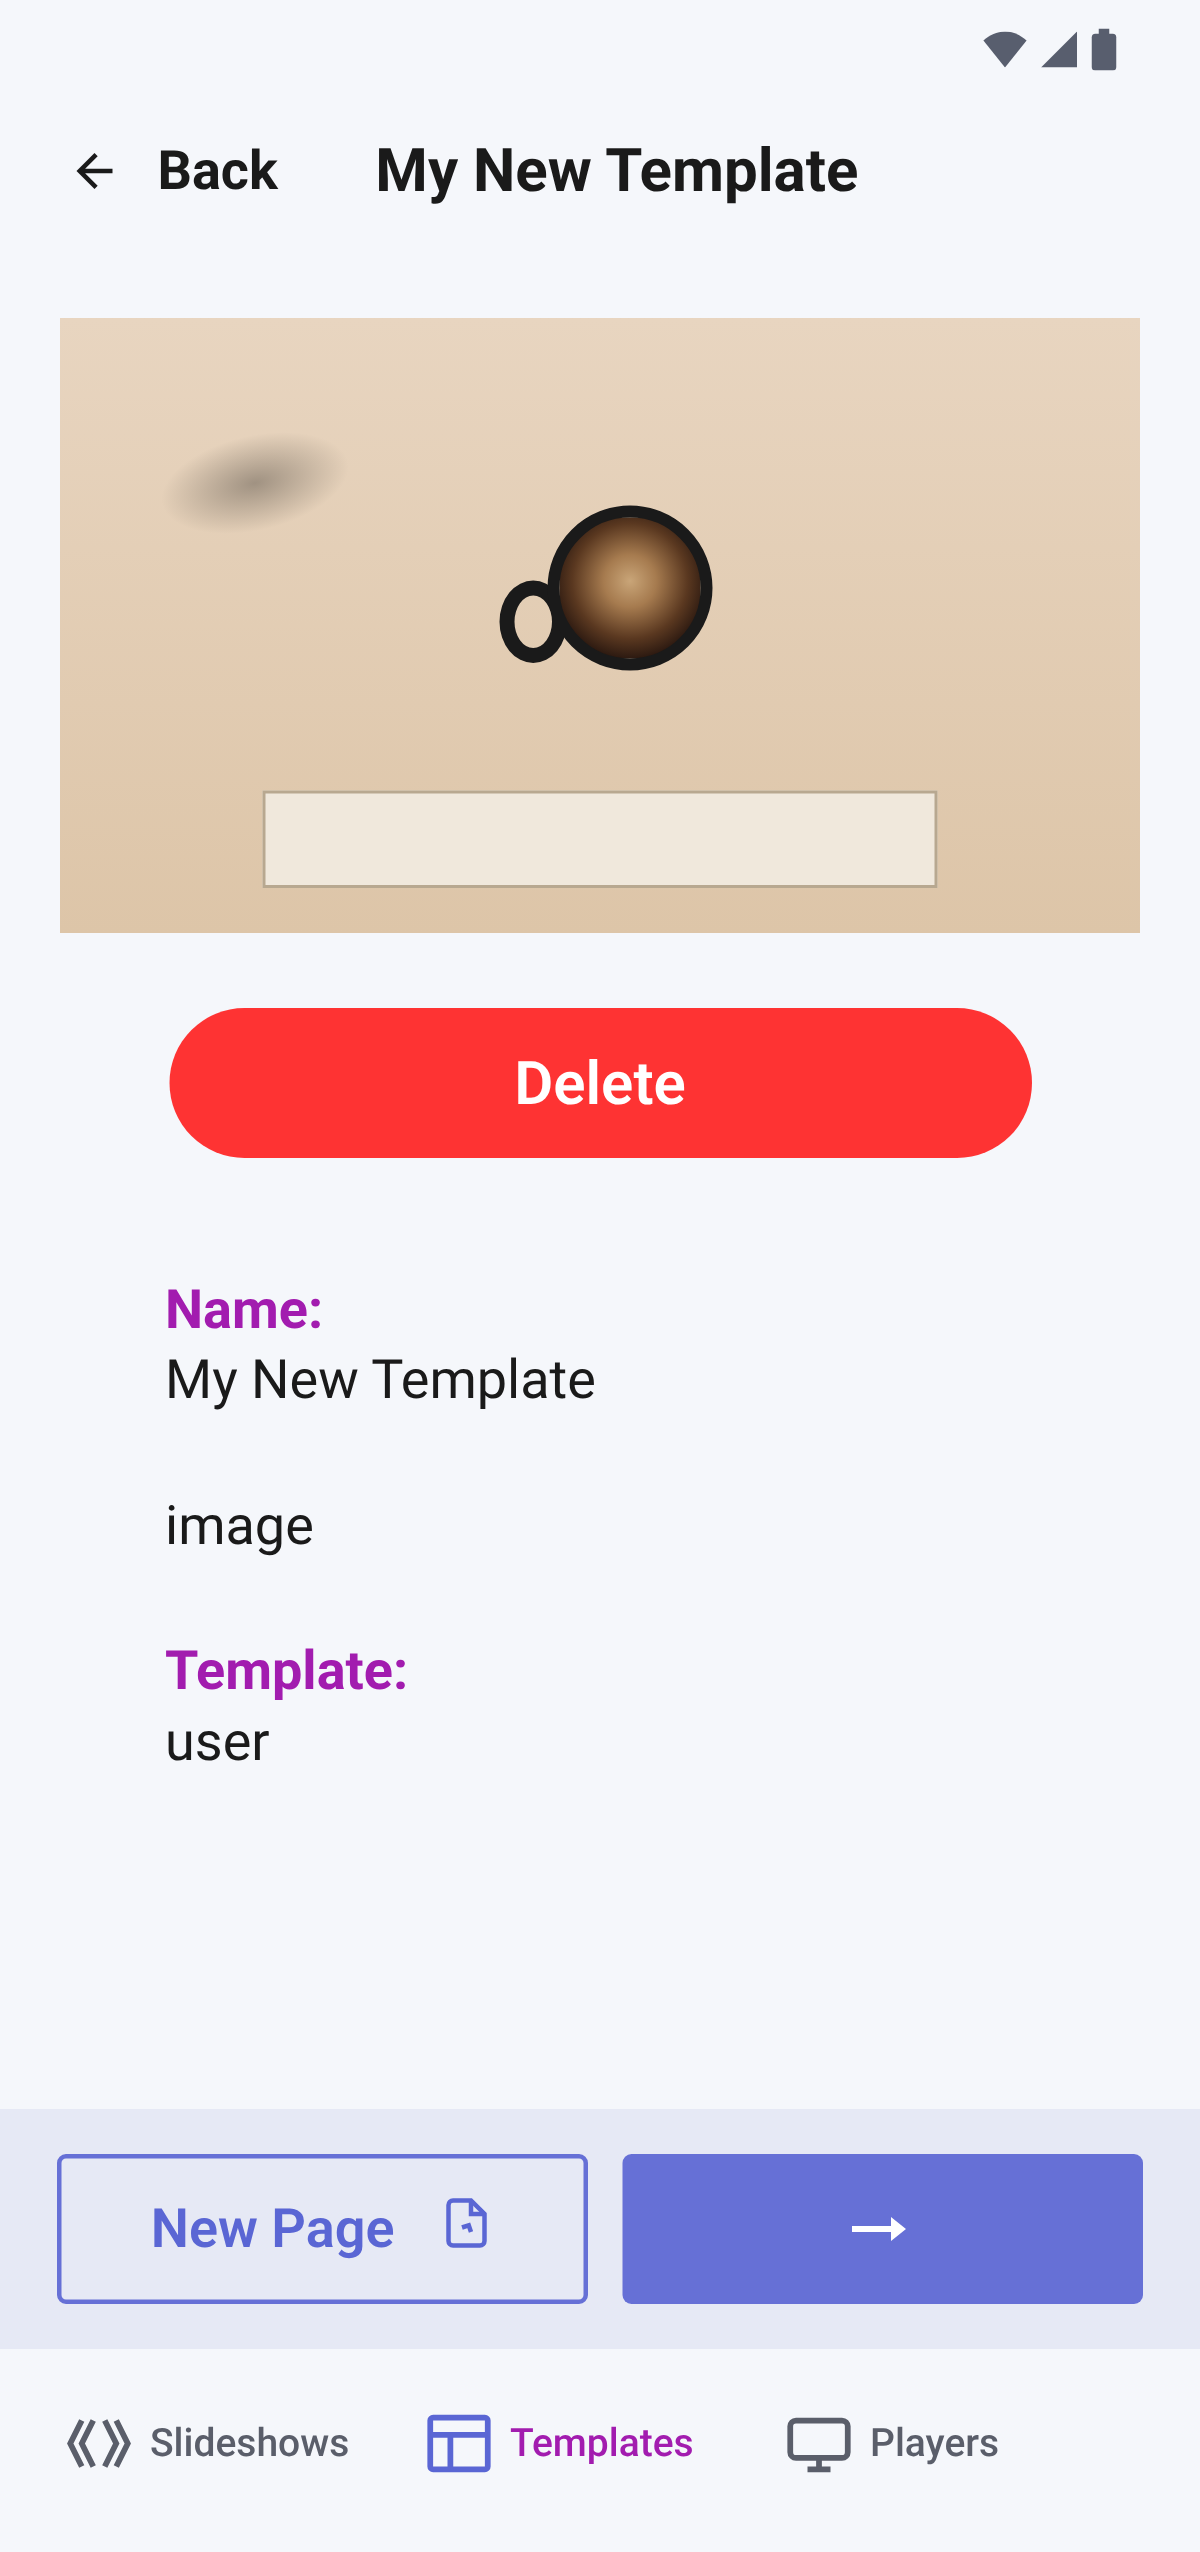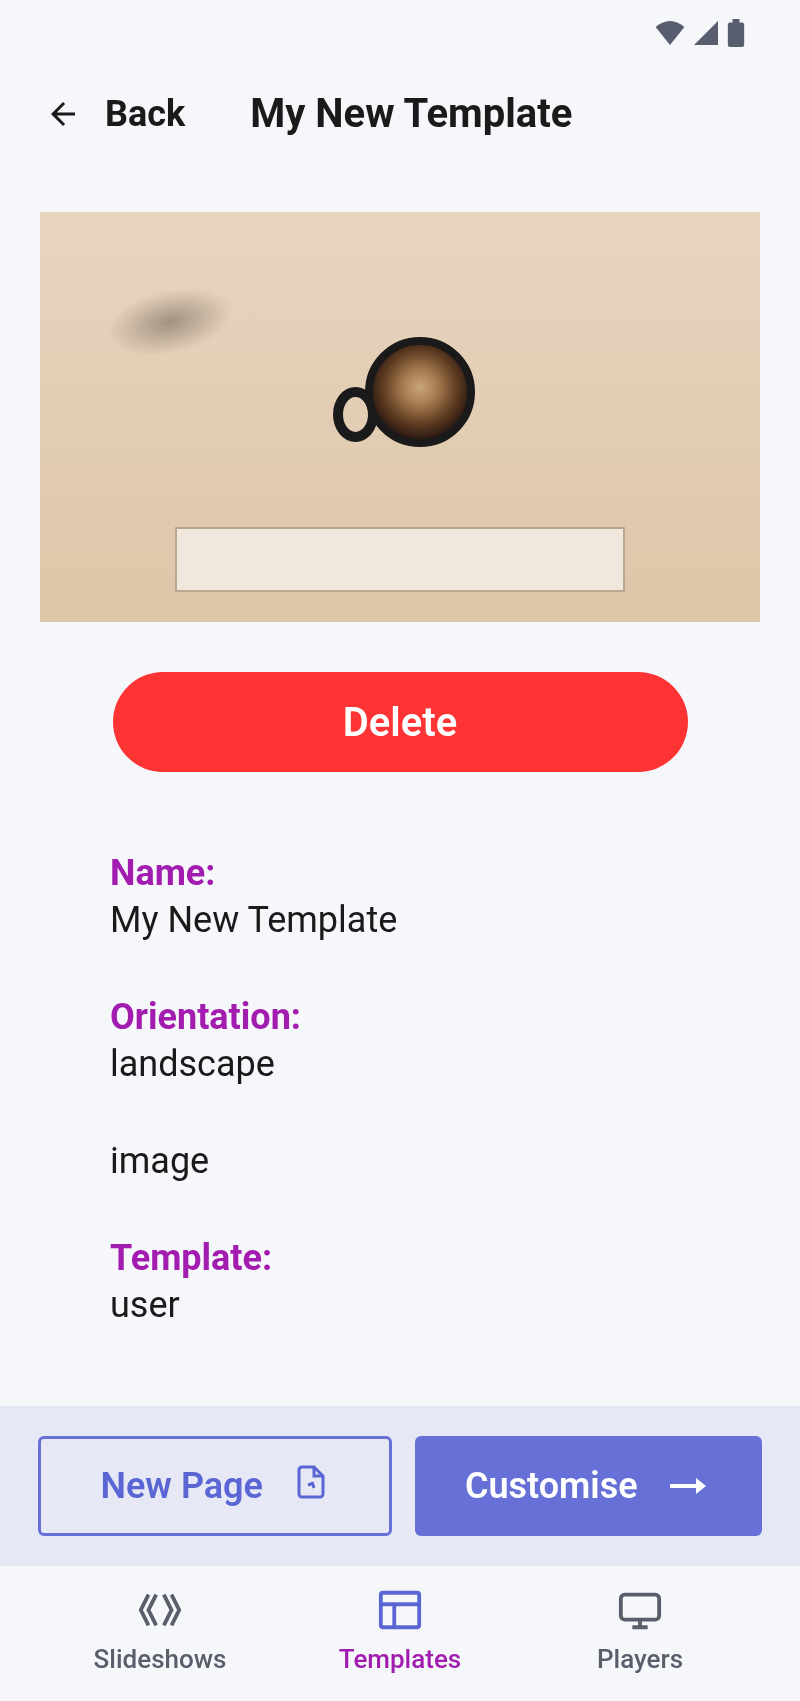--- a/index.html
+++ b/index.html
@@ -177,21 +177,21 @@
       right: 0;
       height: 135px;
       background: #f5f7fb;
       display: flex;
       justify-content: space-around;
       align-items: center;
       padding: 0 40px 10px 40px;
     }
     .nav-item {
       display: flex;
-      flex-direction: column;
+      flex-direction: row;
       align-items: center;
       gap: 8px;
       cursor: pointer;
       flex: 1;
     }
     .nav-icon {
       width: 52px;
       height: 52px;
       display: flex;
       align-items: center;
@@ -256,44 +256,39 @@
 <div class="delete-button">
   <span>Delete</span>
 </div>
 
 <div class="details-section">
   <div class="detail-item">
     <div class="detail-label">Name:</div>
     <div class="detail-value">My New Template</div>
   </div>
   <div class="detail-item">
-    <div class="detail-label">Orientation:</div>
-    <div class="detail-value">landscape</div>
-  </div>
-  <div class="detail-item">
     <div class="detail-value">image</div>
   </div>
   <div class="detail-item">
     <div class="detail-label">Template:</div>
     <div class="detail-value">user</div>
   </div>
 </div>
 
 <div class="bottom-actions">
   <div class="action-button new-page-button">
     <span>New Page</span>
     <span>
       <svg width="36" height="36" viewBox="0 0 24 24">
           <path fill="none" stroke="#5a66d4" stroke-width="2" d="M14 2H6a2 2 0 00-2 2v16a2 2 0 002 2h12a2 2 0 002-2V8l-6-6z"></path>
           <path fill="none" stroke="#5a66d4" stroke-width="2" d="M14 2v6h6M10 14l3-1 1 3"></path>
         </svg>
     </span>
   </div>
   <div class="action-button customise-button">
-    <span>Customise</span>
     <span>
       <svg width="44" height="24" viewBox="0 0 44 24">
           <path fill="white" d="M2 10h30v4H2z M28 4l10 8-10 8z"></path>
         </svg>
     </span>
   </div>
 </div>
 
 <div class="bottom-nav">
   <div class="nav-item">

